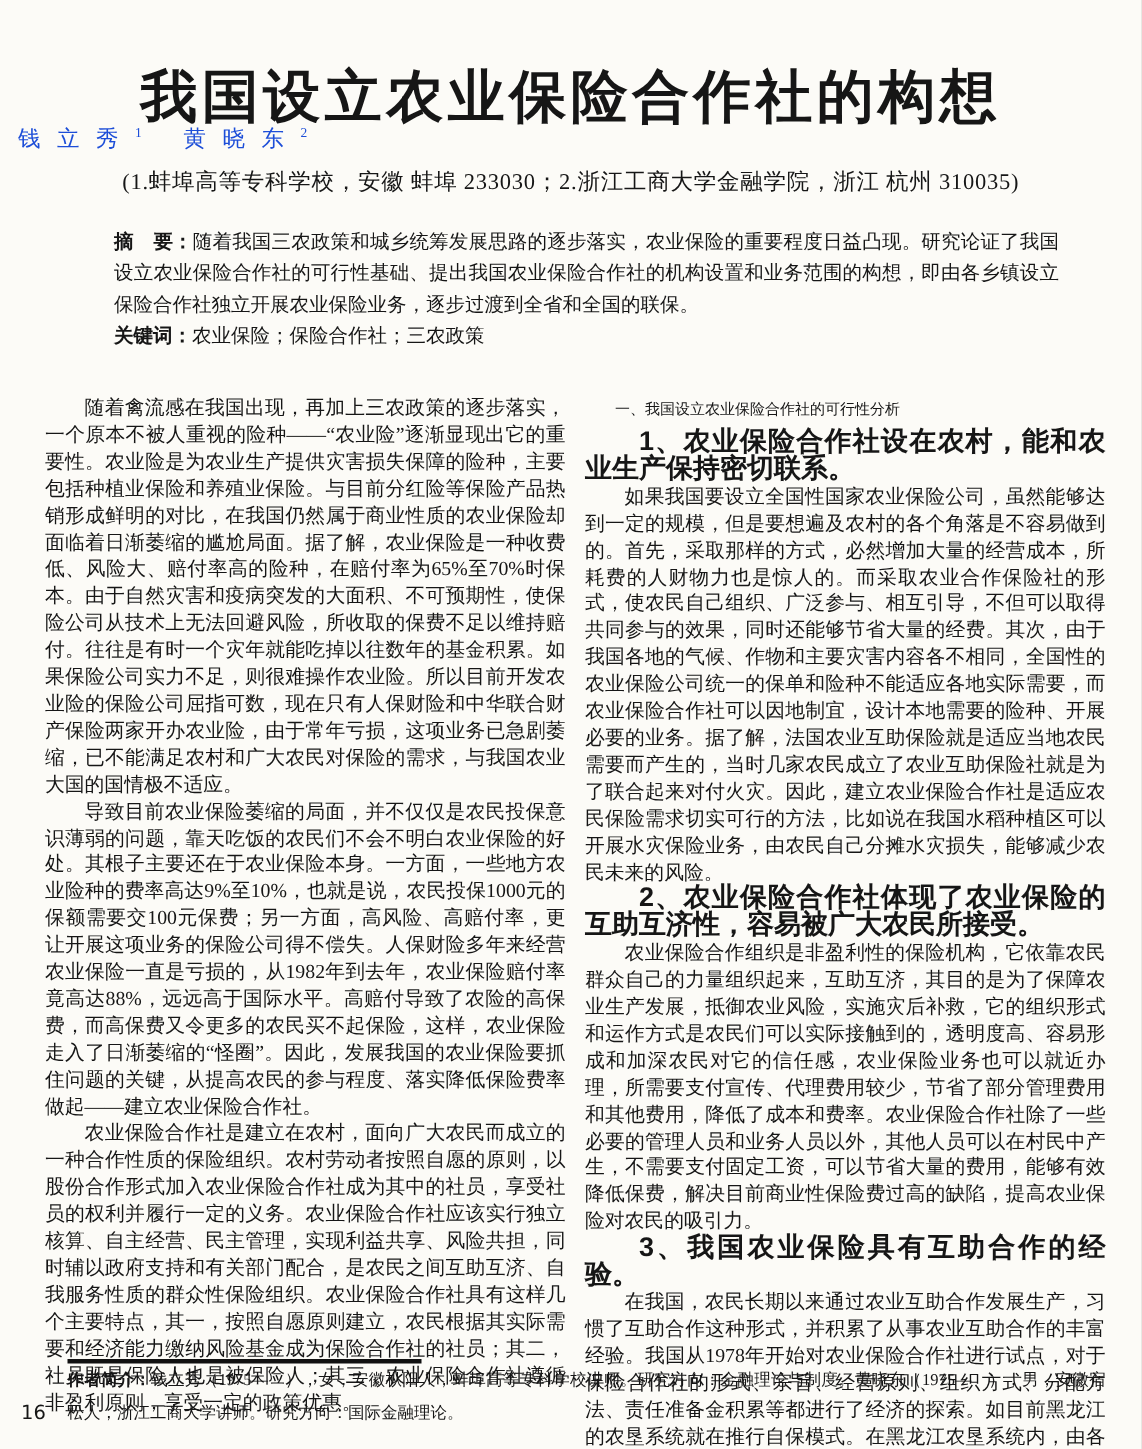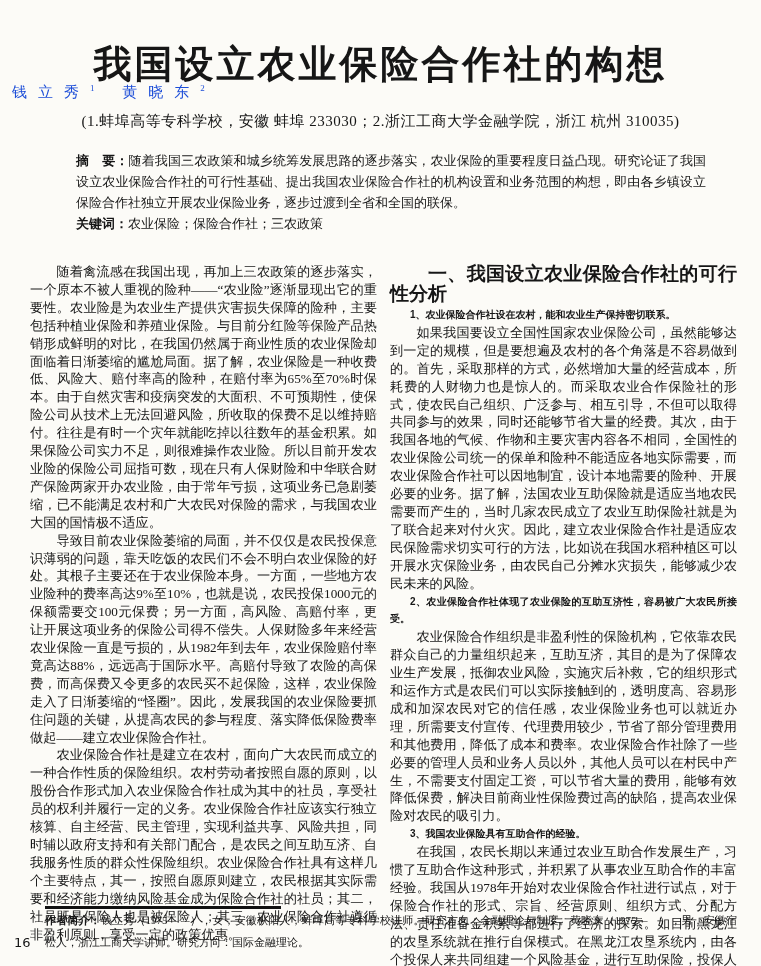--- a/index.html
+++ b/index.html
@@ -40,26 +40,26 @@
   .meta-gap{display:inline-block;width:26px;}
   .col{
     position:absolute;top:263px;width:347px;
     font-size:13.2px;line-height:17.9px;text-align:justify;
   }
   .col-left{left:30px;}
   .col-right{left:390px;}
   .body-p{margin:0;text-indent:2em;}
   .sec-heading{
     margin:1px 0 2px 0;text-indent:2em;
-    font-weight:bold;font-size:19px;line-height:20px;
+    font-weight:normal;font-size:10px;line-height:20px;
     font-family:"Liberation Sans","DejaVu Sans",sans-serif;
   }
   .sub-heading{
     margin:0;text-indent:2em;text-align:justify;
-    font-weight:bold;font-size:10px;line-height:17.9px;
+    font-weight:bold;font-size:18px;line-height:17.9px;
     font-family:"Liberation Sans","DejaVu Sans",sans-serif;
   }
   .footnote-rule{
     position:absolute;left:45px;top:906px;
     width:236px;height:2.5px;background:#111;
   }
   .bio{
     position:absolute;left:45px;top:910px;width:692px;
     font-size:11px;line-height:21.5px;text-align:justify;
   }

